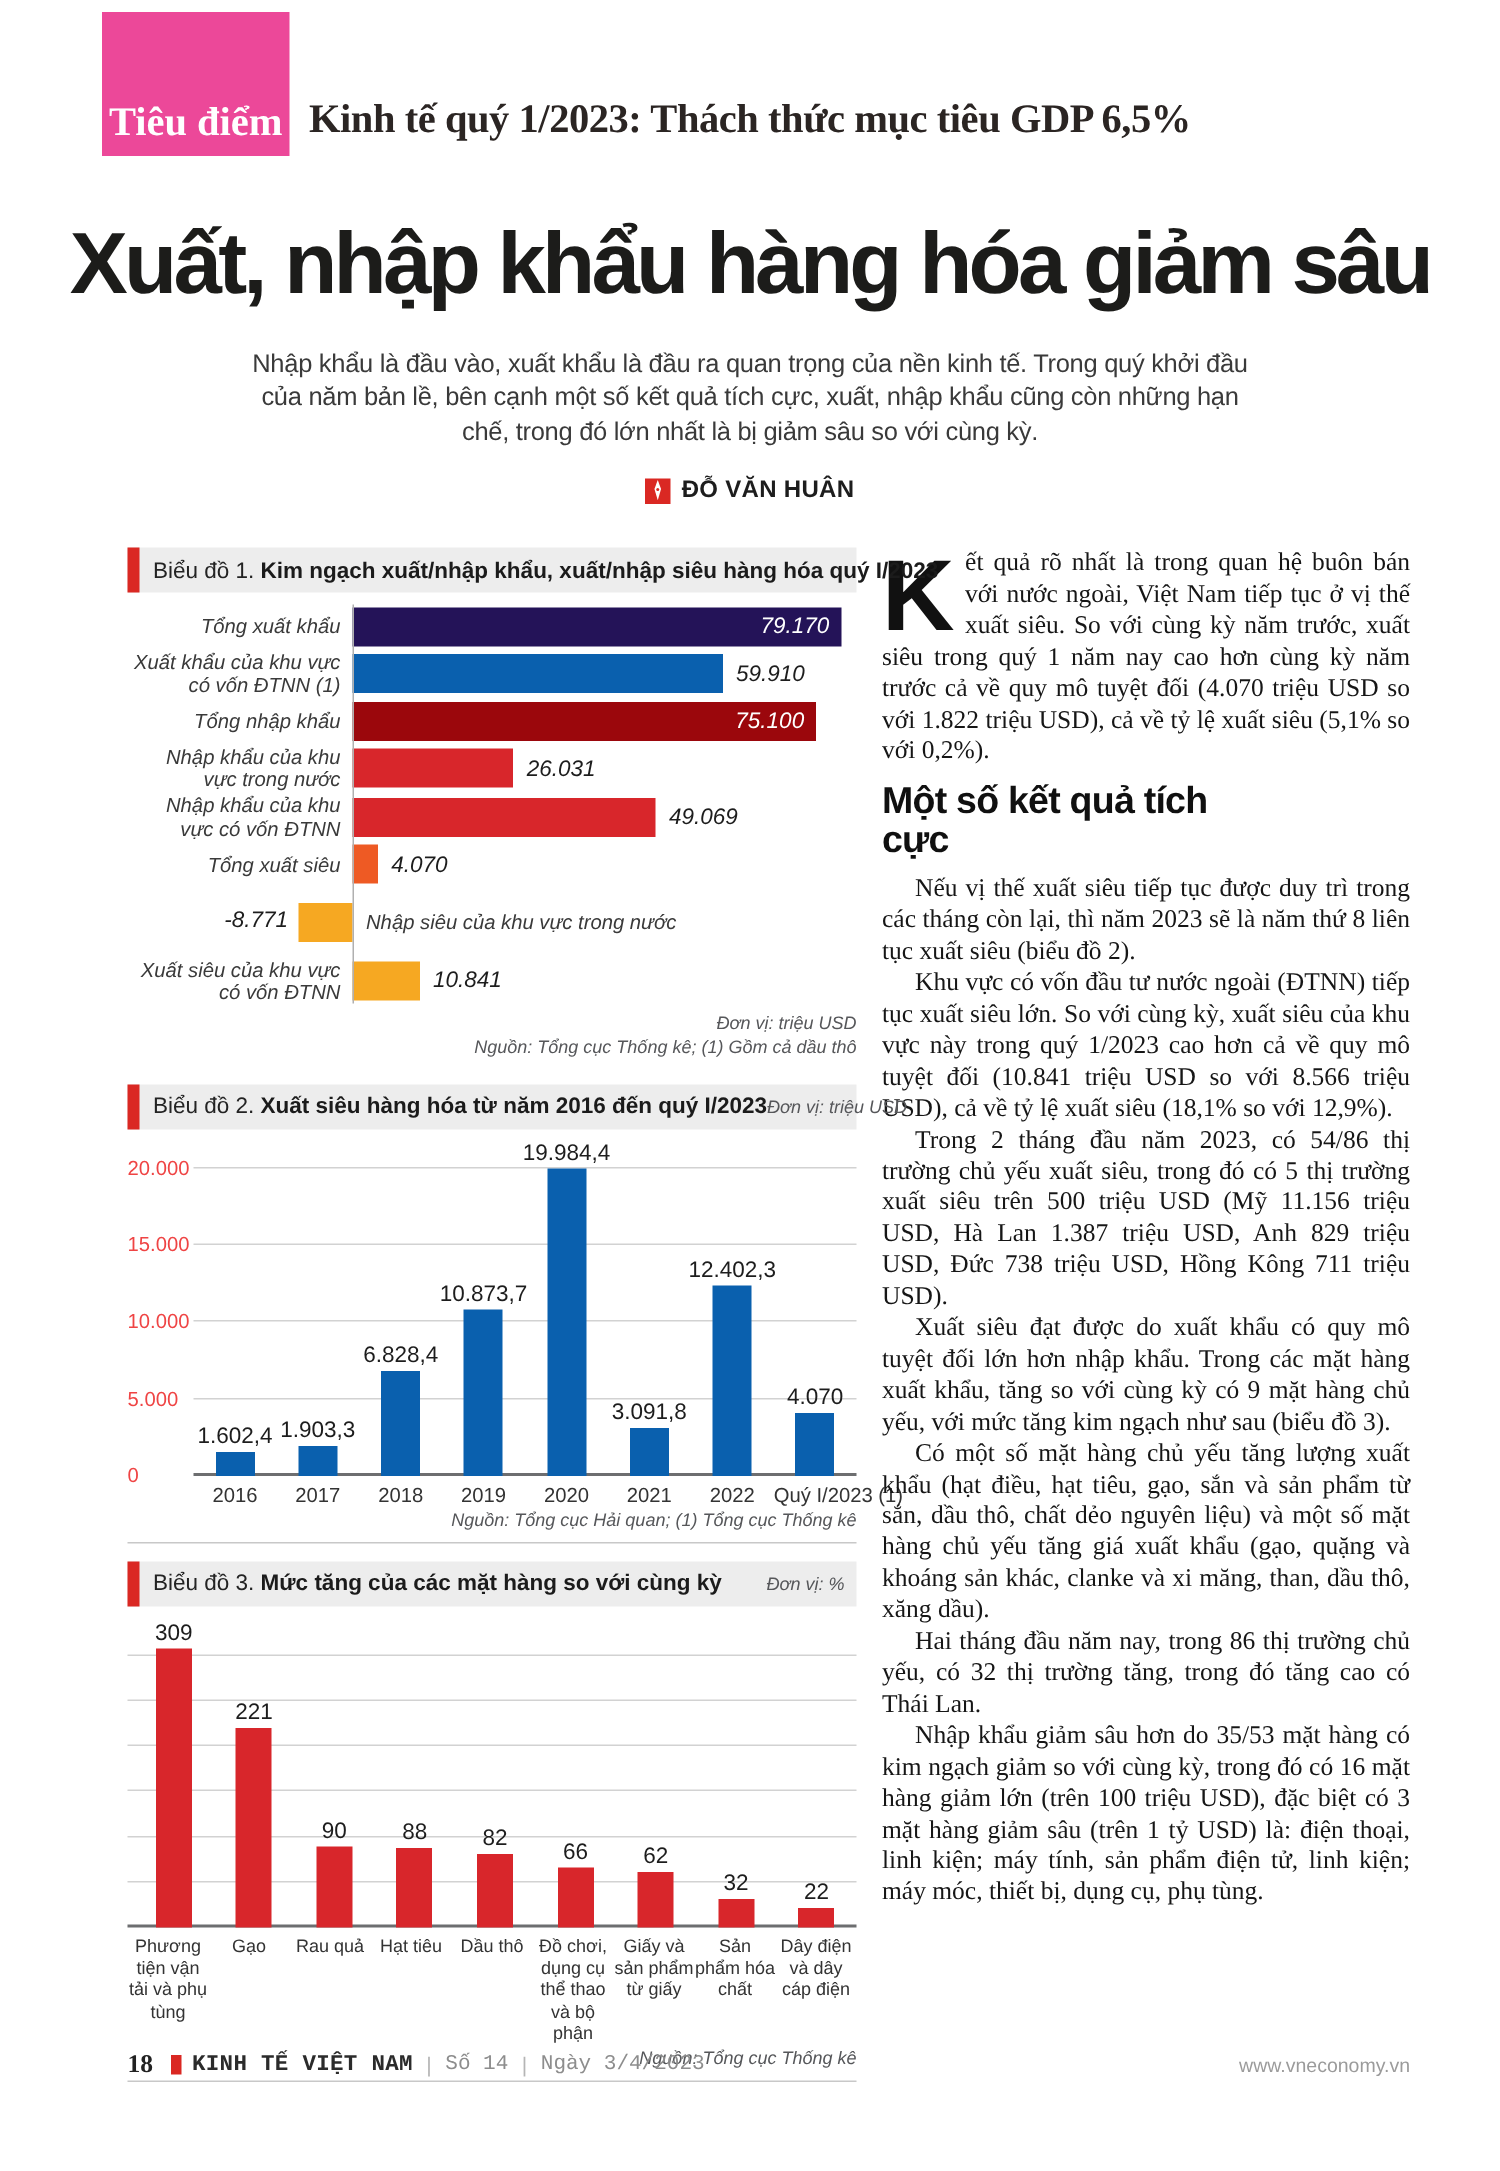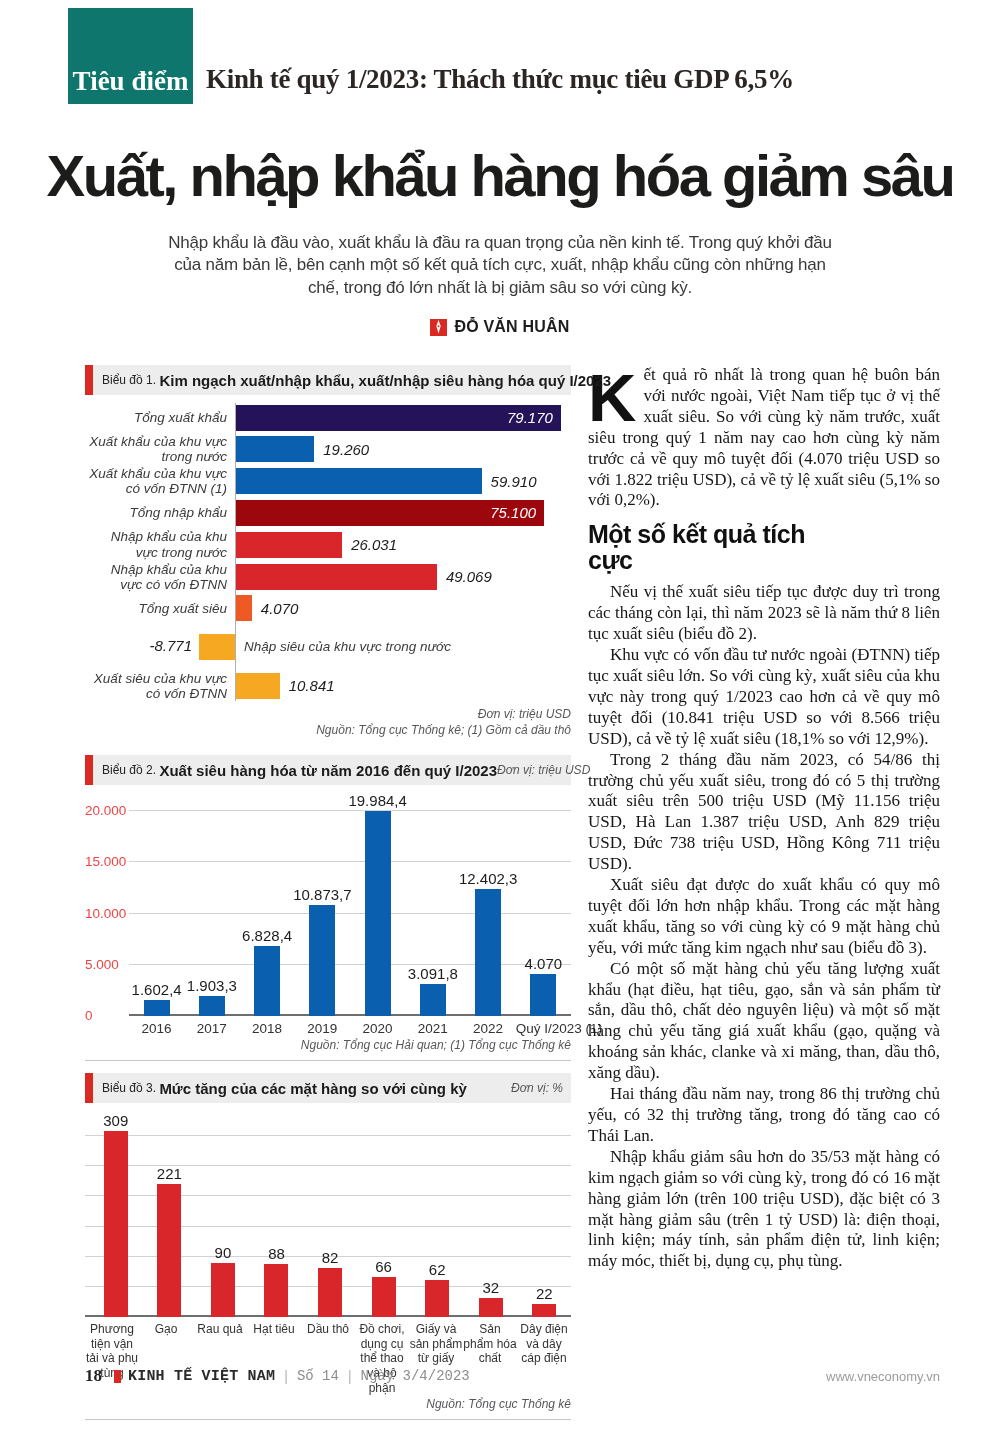--- a/index.html
+++ b/index.html
@@ -6,21 +6,21 @@
   html,body { width:1000px; }
   body {
     width:1000px; height:1447px; position:relative; background:#ffffff;
     font-family:"Liberation Sans", sans-serif; color:#222;
   }
   .page { position:relative; width:1000px; height:1447px; overflow:hidden; }
 
   
   .kicker-badge {
     position:absolute; left:68px; top:8px; width:125px; height:96px;
-    background:#0f766e; color:#fff; display:flex; align-items:flex-end; justify-content:center;
+    background:#ec4899; color:#fff; display:flex; align-items:flex-end; justify-content:center;
     font-family:"Liberation Serif", serif; font-weight:bold; font-size:27px; padding-bottom:7px;
   }
   .kicker-headline {
     position:absolute; left:206px; top:64px;
     font-family:"Liberation Serif", serif; font-weight:bold; font-size:27px; color:#2b2523;
     letter-spacing:-0.3px;
   }
 
   
   .main-title {
@@ -43,21 +43,21 @@
   .col-left { width:486px; flex:none; }
   .col-right { flex:1; min-width:0; }
 
   
   .chart-block { width:486px; }
   .chart-header {
     height:30px; background:#ededed; display:flex; align-items:center; position:relative;
     padding-left:17px; padding-right:8px;
   }
   .chart-header::before { content:""; position:absolute; left:0; top:0; bottom:0; width:8px; background:#da2823; }
-  .chart-title-prefix { font-size:12px; color:#232323; white-space:pre; }
+  .chart-title-prefix { font-size:15px; color:#232323; white-space:pre; }
   .chart-title { font-size:15px; font-weight:bold; color:#1b1b1b; white-space:nowrap; }
   .chart-unit { margin-left:auto; font-style:italic; font-size:12px; color:#56575a; white-space:nowrap; }
   .chart-source { text-align:right; font-style:italic; font-size:12px; color:#56575a; margin-top:2px; }
 
   
   #chart1 { margin-bottom:18px; }
   .c1-rows { position:relative; margin-top:8px; }
   .c1-rows::before { content:""; position:absolute; left:150px; top:0; bottom:0; width:1px; background:#b0b0b0; }
   .c1row { display:flex; align-items:center; min-height:29px; margin-bottom:2px;font-style:italic; }
   .c1row.neg { min-height:44px; }
@@ -146,27 +146,20 @@
           <span class="chart-title-prefix">Biểu đồ 1. </span>
           <span class="chart-title">Kim ngạch xuất/nhập khẩu, xuất/nhập siêu hàng hóa quý I/2023</span>
         </div>
         <div class="c1-rows">
             <div class="c1row">
               <div class="c1label">Tổng xuất khẩu</div>
               <div class="c1track">
                 <div class="c1bar" style="width:97.0%;background:#241358">
                   <span class="c1val in">79.170</span>
                 </div>
-              </div>
-            </div>
-            <div class="c1row">
-              <div class="c1label">Xuất khẩu của khu vực trong nước</div>
-              <div class="c1track">
-                <div class="c1bar" style="width:23.6%;background:#0a60ae"></div>
-                <span class="c1val out">19.260</span>
               </div>
             </div>
             <div class="c1row">
               <div class="c1label">Xuất khẩu của khu vực có vốn ĐTNN (1)</div>
               <div class="c1track">
                 <div class="c1bar" style="width:73.4%;background:#0a60ae"></div>
                 <span class="c1val out">59.910</span>
               </div>
             </div>
             <div class="c1row">

